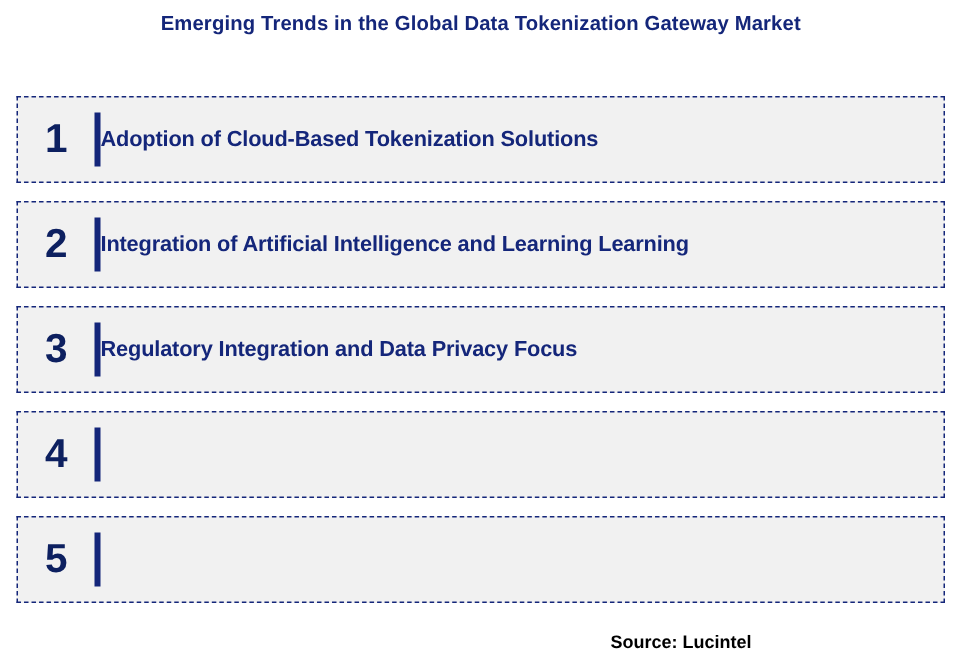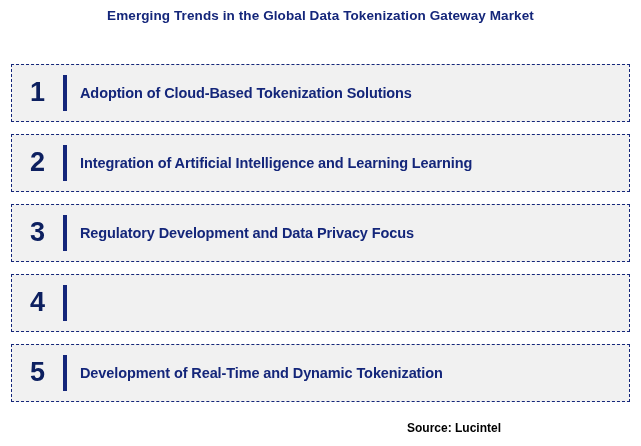--- a/index.html
+++ b/index.html
@@ -60,21 +60,20 @@
     line-height: 1;
     padding-bottom: 2px;
   }
   .divider {
     flex: 0 0 4px;
     width: 4px;
     height: 36px;
     background: #14267a;
   }
   .trend-label {
-    padding-left: 13px;
     font-size: 14.5px;
     font-weight: bold;
     color: #14267a;
     letter-spacing: -0.1px;
     white-space: nowrap;
   }
   .source {
     position: absolute;
     top: 421px;
     right: 8px;
@@ -101,31 +100,30 @@
 
     <div class="trend-row">
       <div class="rank">2</div>
       <div class="divider"></div>
       <div class="trend-label">Integration of Artificial Intelligence and Learning Learning</div>
     </div>
 
     <div class="trend-row">
       <div class="rank">3</div>
       <div class="divider"></div>
-      <div class="trend-label">Regulatory Development and Data Privacy Focus</div>
+      <div class="trend-label">Regulatory Integration and Data Privacy Focus</div>
     </div>
 
     <div class="trend-row">
       <div class="rank">4</div>
       <div class="divider"></div>
     </div>
 
     <div class="trend-row">
       <div class="rank">5</div>
       <div class="divider"></div>
-      <div class="trend-label">Development of Real-Time and Dynamic Tokenization</div>
     </div>
 
   </div>
 
   <div class="source">Source: Lucintel</div>
 
 </div>
 
 </body></html>

